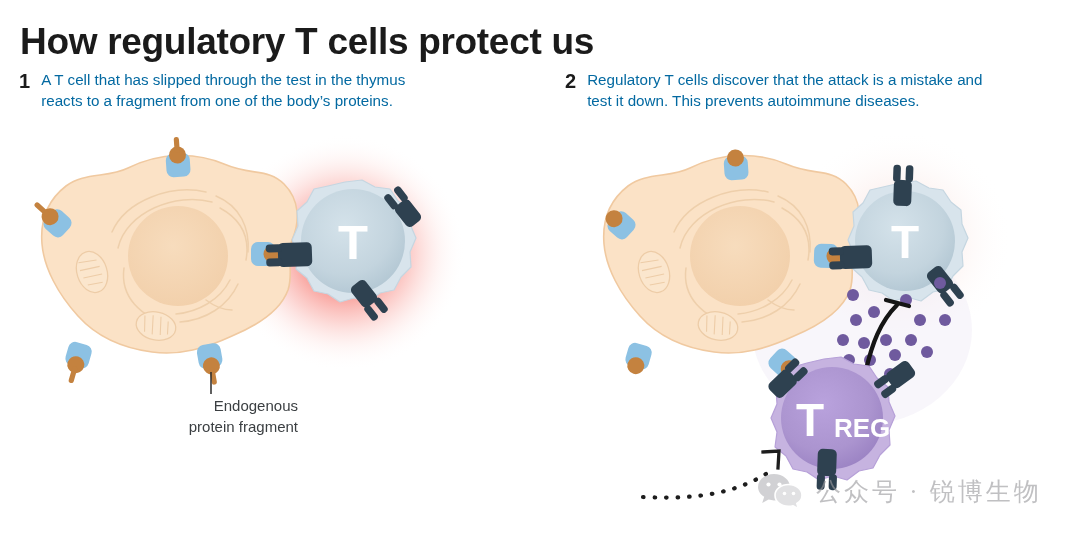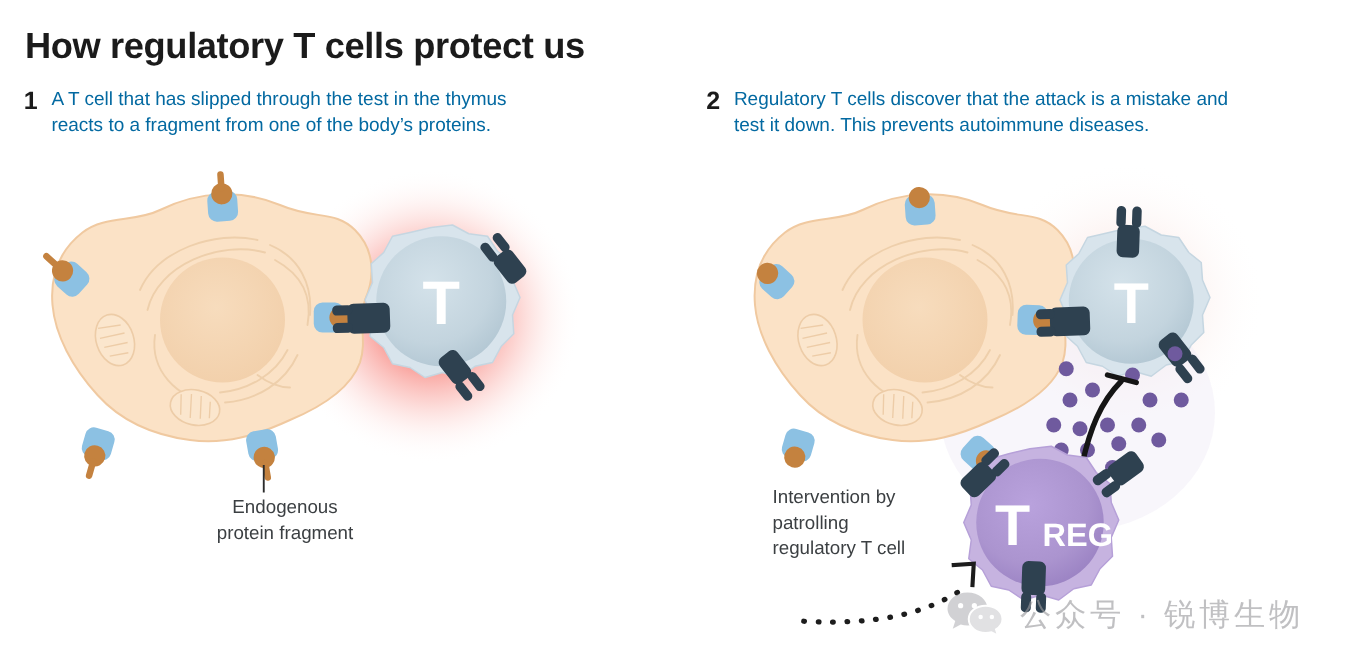--- a/index.html
+++ b/index.html
@@ -12,21 +12,21 @@
   #figure {
     position: relative;
     width: 1080px; height: 533px;
     background: #ffffff;
   }
 
   
   .title {
     position: absolute;
     left: 20px; top: 21px;
-    font-size: 29px;
+    font-size: 37px;
     font-weight: bold;
     letter-spacing: -0.3px;
     color: #1b1b1b;
     white-space: nowrap;
     text-align: center;
   }
 
   
   .step { position: absolute; display: flex; gap: 11px; align-items: flex-start; }
   .step-num {
@@ -44,35 +44,35 @@
   #stage { position: absolute; left: 0; top: 0; }
 
   
   .anno {
     position: absolute;
     font-size: 15px;
     line-height: 20.5px;
     color: #3b3f42;
     white-space: pre-line;
   }
-  #anno-endogenous { left: 158px; top: 396px; text-align: center; width: 140px; }
+  #anno-endogenous { left: 158px; top: 396px; text-align: right; width: 140px; }
   #anno-intervention { left: 618px; top: 388px; text-align: left; width: 190px; }
 
   
   #watermark {
     position: absolute;
     left: 757px; top: 472px;
     display: flex; align-items: center; gap: 13px;
     opacity: 0.62;
   }
   #watermark .wm-text {
     font-size: 25px;
     color: #9a9a9e;
     letter-spacing: 3px;
-    font-family: Liberation Sans, sans-serif;
+    font-family: Liberation Serif, serif;
     white-space: nowrap;
   }
 </style>
 </head>
 <body>
 
 <div id="figure">
 
   <svg id="stage" width="1080" height="533" viewBox="0 0 1080 533">
     <defs>
@@ -349,23 +349,20 @@
 
   <div class="step" id="step2">
     <span class="step-num">2</span>
     <span class="step-text">Regulatory T cells discover that the attack is a mistake and
 test it down. This prevents autoimmune diseases.</span>
   </div>
 
   <div class="anno" id="anno-endogenous">Endogenous
 protein fragment</div>
 
-  <div class="anno" id="anno-intervention">Intervention by
-patrolling
-regulatory T cell</div>
 
   <div id="watermark">
     <svg class="wm-icon" width="46" height="38" viewBox="0 0 46 38">
       <path d="M17 2 C8 2 1 8 1 15 C1 19 3.5 22.5 7.2 24.8 L5.2 31 L11.6 27.6
                C13.3 28.1 15.1 28.4 17 28.4 C26 28.4 33 22.4 33 15 C33 8 26 2 17 2 Z" fill="#b6b6ba"></path>
       <circle cx="11.5" cy="12.5" r="2.1" fill="#ffffff"></circle>
       <circle cx="22.5" cy="12.5" r="2.1" fill="#ffffff"></circle>
       <path d="M31.5 12.5 C39 12.5 45 17.3 45 23.2 C45 26.6 43 29.6 39.8 31.5
                L41.4 36.6 L36.2 33.8 C34.7 34.2 33.1 34.4 31.5 34.4
                C24 34.4 18 29.6 18 23.2 C18 17.3 24 12.5 31.5 12.5 Z" fill="#cfcfd2" stroke="#ffffff" stroke-width="1.6"></path>

